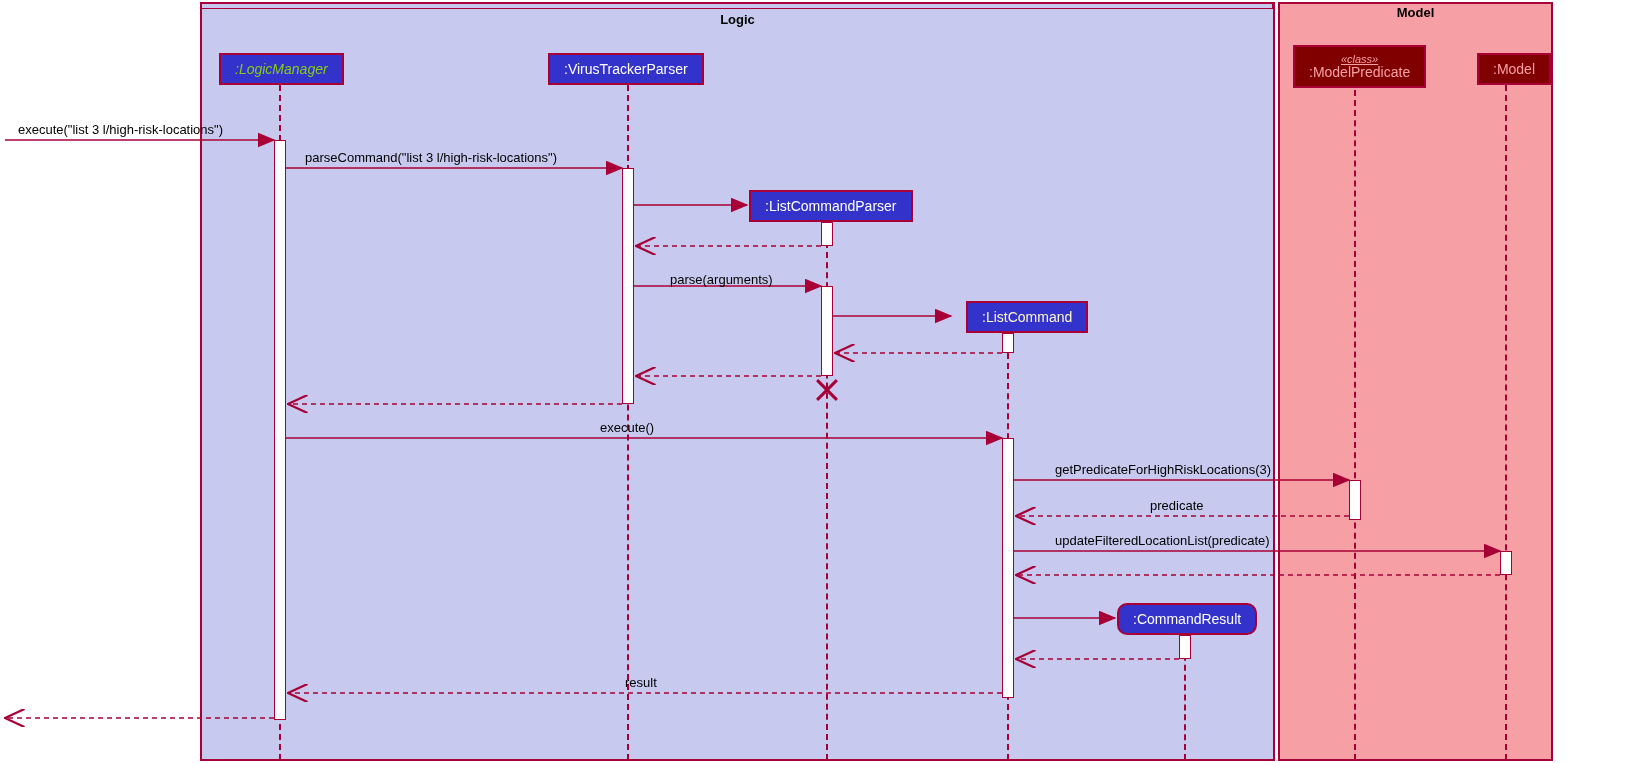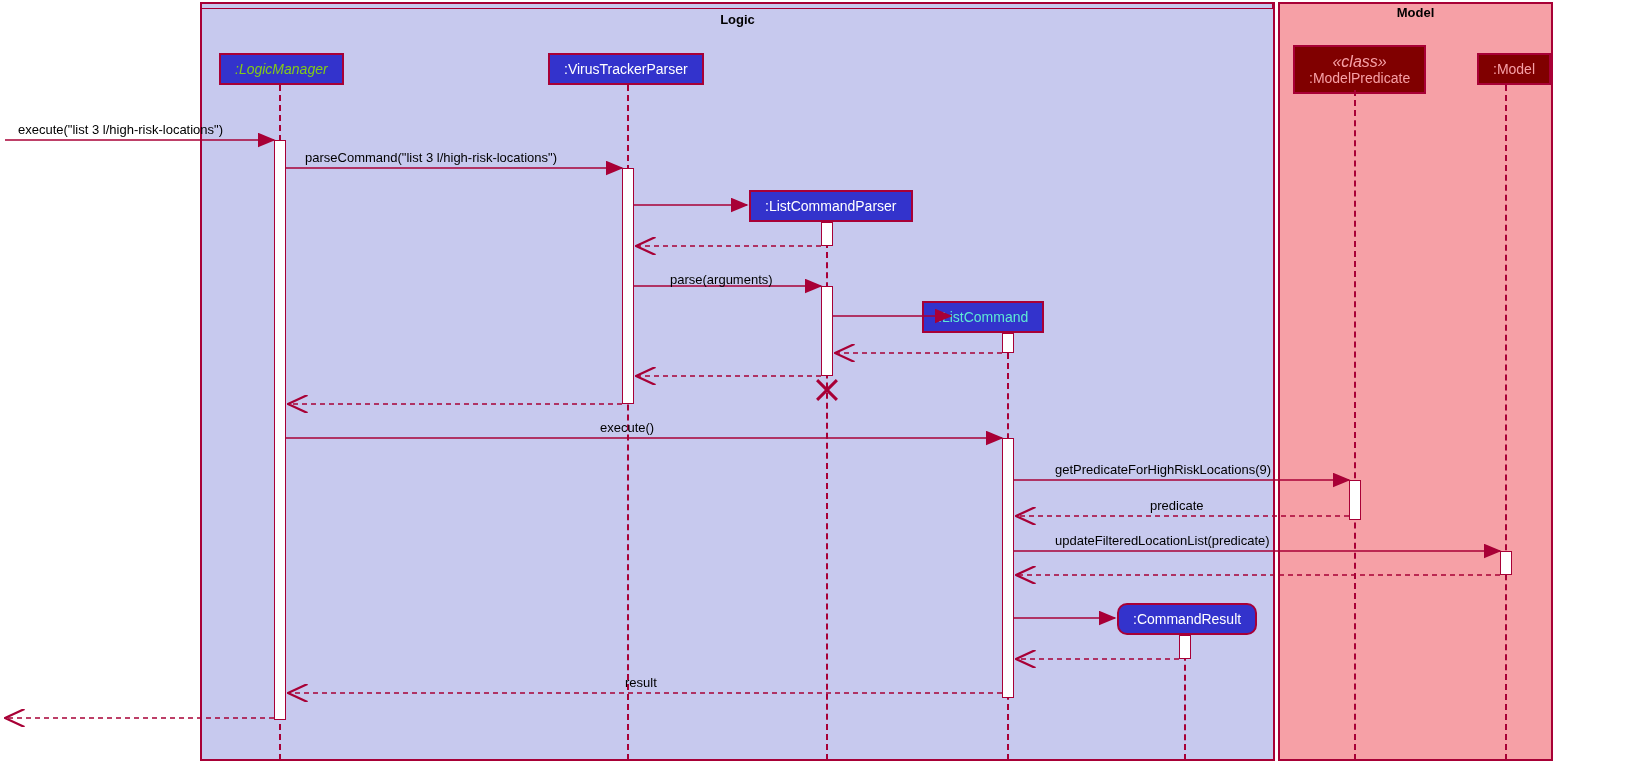--- a/index.html
+++ b/index.html
@@ -61,42 +61,42 @@
     content: '';
     position: absolute;
     left: 50%; top: 50%;
     width: 28px;
     height: 3px;
     background: #a80036;
     transform-origin: center;
   }
   .x-mark::before { transform: translate(-50%, -50%) rotate(45deg); }
   .x-mark::after  { transform: translate(-50%, -50%) rotate(-45deg); }
-  .stereotype { font-style: italic; font-size: 16px; display:block; }
+  .stereotype { font-style: italic; font-size: 11px; display:block;text-decoration:underline; }
 </style>
 </head>
 <body>
 
 <div class="frame" style="left:200px; top:2px; width:1075px; height:759px; background:#c7c9ee; border-color:#a80036;">
   <div class="frame-label" style="background:#c7c9ee; color:#000; border-bottom:1.5px solid #a80036; border-right:1.5px solid #a80036; font-weight:bold; padding:2px 30px 2px 340px; left:0; right:0; text-align:left; position:relative; clip-path:none;">
   </div>
 </div>
 <div style="position:absolute; left:200px; top:2px; font-weight:bold; color:#000; width:1075px; text-align:center; padding:10px 0;">Logic</div>
 
 <div class="frame" style="left:1278px; top:2px; width:275px; height:759px; background:#f6a0a6; border-color:#a80036;">
 </div>
 <div style="position:absolute; left:1278px; top:2px; font-weight:bold; color:#000; width:275px; text-align:center; padding:3px 0;">Model</div>
 
 <div class="lifeline-head" style="left:219px; top:53px; background:#3333cc; color:#84cc16; border-color:#a80036;font-style:italic;">:LogicManager</div>
 
 <div class="lifeline-head" style="left:548px; top:53px; background:#3333cc; color:#fff; border-color:#a80036;">:VirusTrackerParser</div>
 
 <div class="lifeline-head" style="left:749px; top:190px; background:#3333cc; color:#fff; border-color:#a80036;">:ListCommandParser</div>
 
-<div class="lifeline-head" style="left:922px; top:301px; background:#3333cc; color:#5eead4; border-color:#a80036;">:ListCommand</div>
+<div class="lifeline-head" style="left:966px; top:301px; background:#3333cc; color:#fef9c3; border-color:#a80036;">:ListCommand</div>
 
 <div class="lifeline-head" style="left:1117px; top:603px; background:#3333cc; color:#fff; border-color:#a80036;border-radius:10px;">:CommandResult</div>
 
 <div class="lifeline-head" style="left:1293px; top:45px; background:#800000; color:#f6a0a6; border-color:#a80036; line-height:1.1;">
   <span class="stereotype">«class»</span>
   <span>:ModelPredicate</span>
 </div>
 
 <div class="lifeline-head" style="left:1477px; top:53px; background:#800000; color:#f6a0a6; border-color:#a80036;">:Model</div>
 
@@ -164,16 +164,16 @@
 
   <line x1="274" y1="718" x2="5" y2="718" stroke="#a80036" stroke-width="1.5" stroke-dasharray="5,4" marker-end="url(#openHead)"></line>
 </svg>
 
 <div class="x-mark" style="left:815px; top:378px;"></div>
 
 <div class="msg" style="left:18px; top:122px;">execute("list 3 l/high-risk-locations")</div>
 <div class="msg" style="left:305px; top:150px;">parseCommand("list 3 l/high-risk-locations")</div>
 <div class="msg" style="left:670px; top:272px;text-align:center;">parse(arguments)</div>
 <div class="msg" style="left:600px; top:420px;">execute()</div>
-<div class="msg" style="left:1055px; top:462px;">getPredicateForHighRiskLocations(9)</div>
+<div class="msg" style="left:1055px; top:462px;">getPredicateForHighRiskLocations(3)</div>
 <div class="msg" style="left:1150px; top:498px;">predicate</div>
 <div class="msg" style="left:1055px; top:533px;">updateFilteredLocationList(predicate)</div>
 <div class="msg" style="left:625px; top:675px;">result</div>
 
 </body></html>

